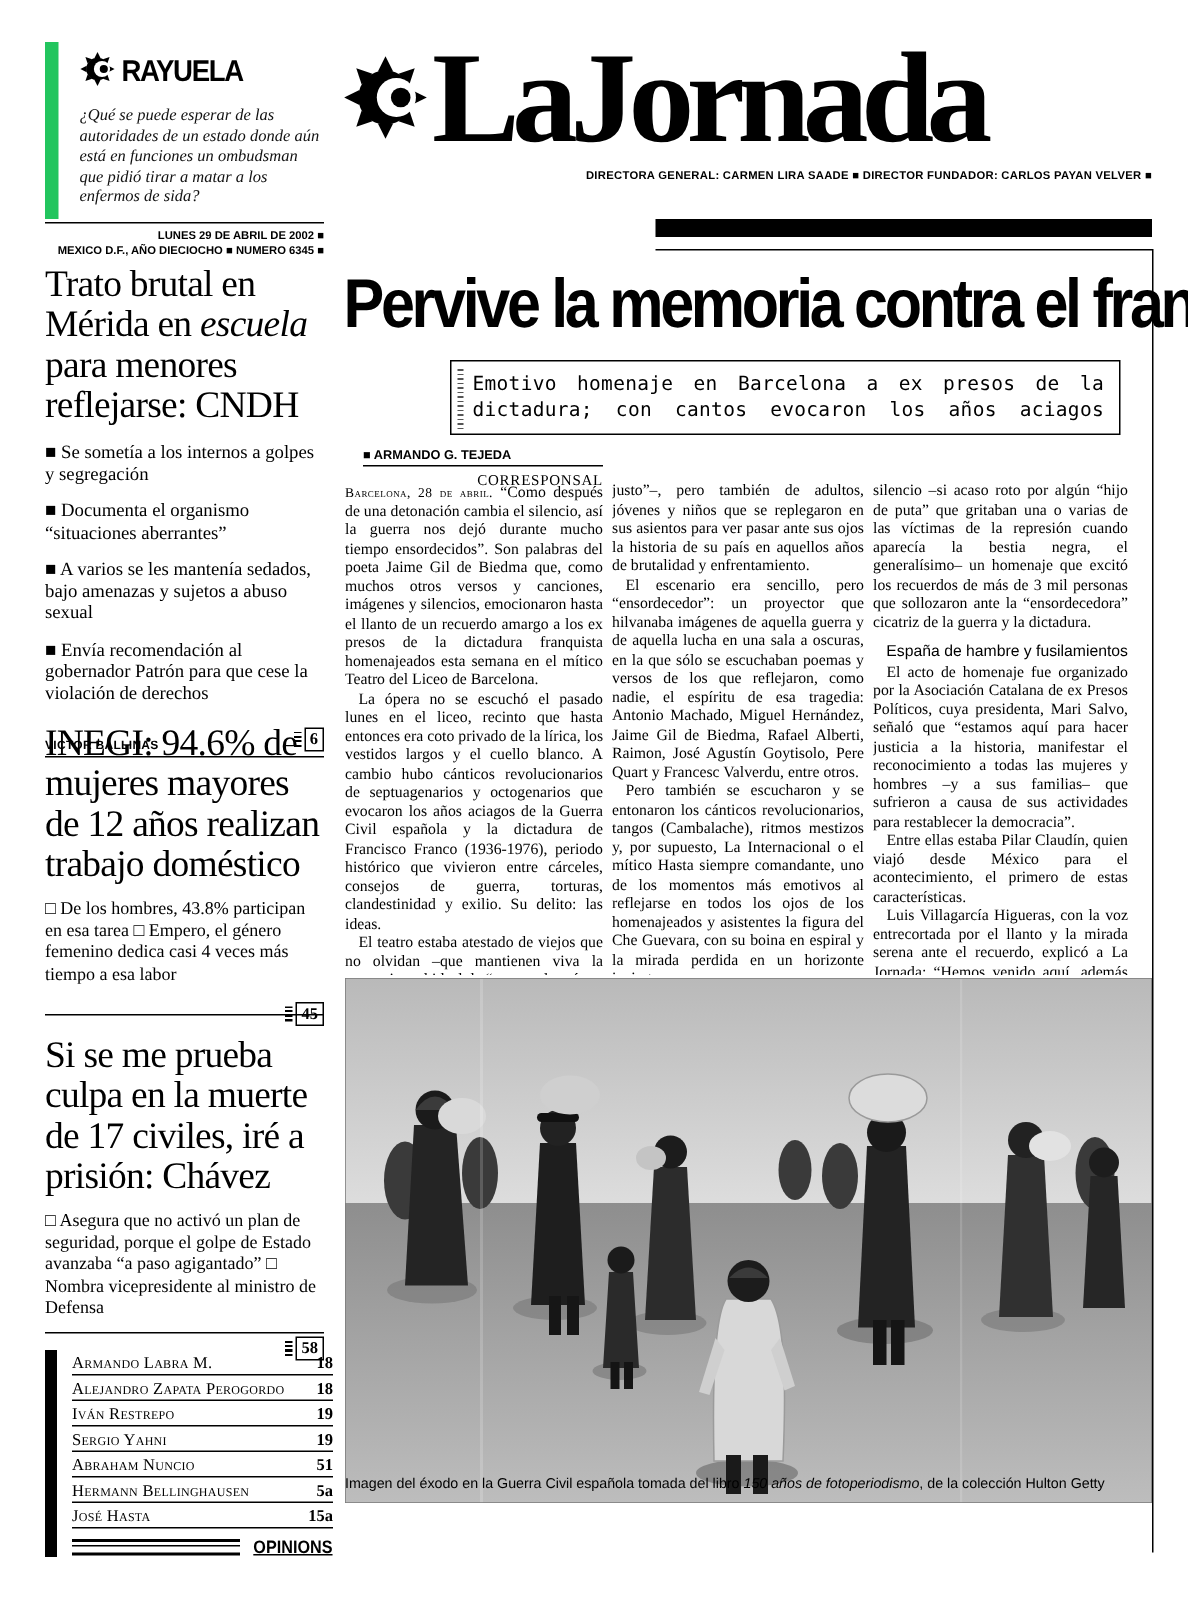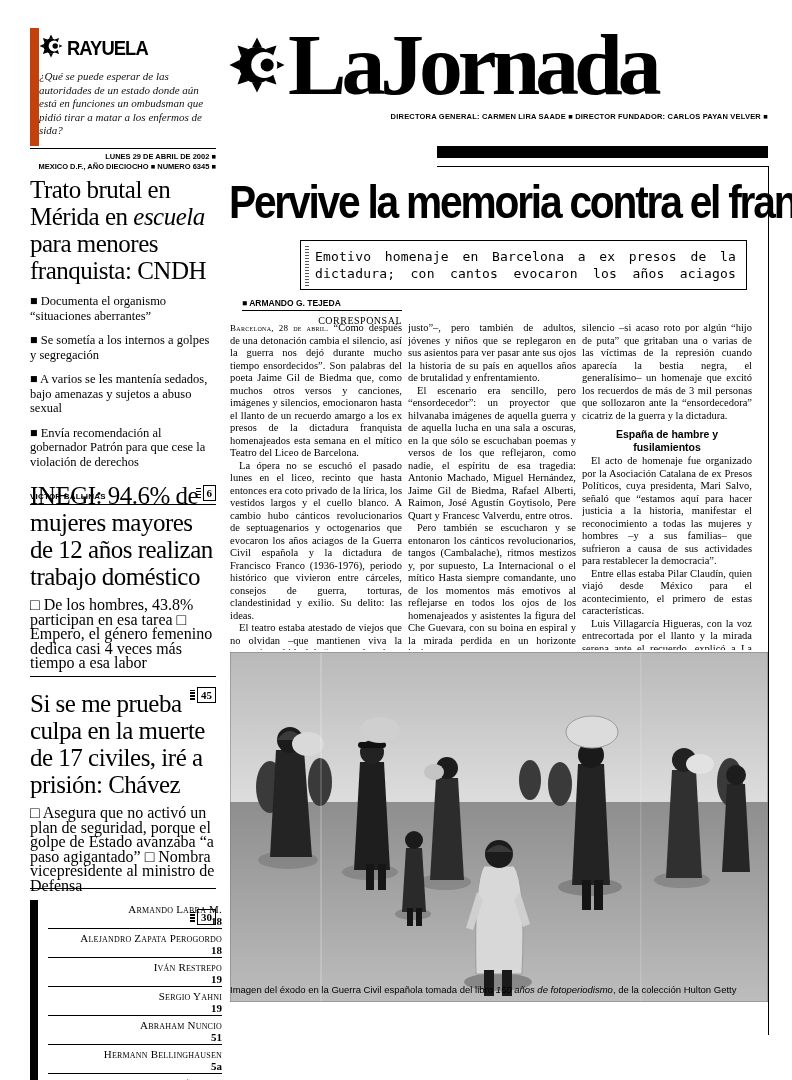--- a/index.html
+++ b/index.html
@@ -1,20 +1,20 @@
 <!DOCTYPE html>
 <html><head>
 <meta charset="utf-8">
 <style>
   html,body{margin:0;padding:0;background:#fff;}
   .page{position:relative;width:792px;height:1080px;background:#fff;overflow:hidden;
         font-family:"Liberation Serif",serif;color:#000;}
   
   .rayuela{position:absolute;left:30px;top:28px;width:186px;height:118px;
-           border-left:9px solid #c2410c;box-sizing:border-box;}
+           border-left:9px solid #22c55e;padding-left:14px;box-sizing:border-box;}
   .rayuela-head{display:flex;align-items:center;gap:4px;margin-top:6px;}
   .rayuela-title{font-family:"Liberation Sans",sans-serif;font-weight:900;font-size:20px;
                  letter-spacing:-1px;transform:scaleX(.92);transform-origin:0 50%;}
   .rayuela-text{margin-top:8px;font-style:italic;font-size:11px;line-height:13.5px;color:#111;}
   .rayuela-rule{position:absolute;left:30px;top:148px;width:186px;height:1px;background:#000;}
   
   .masthead{position:absolute;left:228px;top:22px;width:540px;}
   .logo-row{display:flex;align-items:flex-start;}
   .logo-sun{margin-top:14px;margin-right:2px;flex:0 0 auto;}
   .logo-text{font-family:"Liberation Serif",serif;font-weight:bold;font-size:86px;line-height:86px;
@@ -43,44 +43,44 @@
   .byline-role{text-align:right;font-size:10px;letter-spacing:.5px;margin-top:4px;
                font-family:Liberation Serif, serif;}
   .col{position:absolute;top:322px;height:328px;overflow:hidden;font-size:10.5px;line-height:12.5px;
        text-align:justify;}
   .col p{margin:0;}
   .col p + p{text-indent:9px;}
   .col1{left:230px;width:172px;}
   .col2{left:408px;width:168px;}
   .col3{left:582px;width:170px;}
   .dateline-sp{font-variant:small-caps;font-size:9px;letter-spacing:.3px;}
-  .subhead{font-family:"Liberation Sans",sans-serif;font-weight:bold;font-size:10.5px;
-           margin:6px 0 2px 0 !important;text-indent:0 !important;text-align:center;}
+  .subhead{font-family:"Liberation Sans",sans-serif;font-weight:normal;font-size:10.5px;
+           margin:6px 0 2px 0 !important;text-indent:0 !important;text-align:right;}
   
   .photo{position:absolute;left:230px;top:652px;width:538px;height:350px;background:#bfbfbf;}
   .caption{position:absolute;left:230px;top:984px;width:530px;
            font-family:"Liberation Sans",sans-serif;font-size:9.5px;line-height:12px;}
   
   .lstory{position:absolute;left:30px;width:186px;}
   .lhead{font-size:25px;line-height:27px;letter-spacing:-.5px;}
   .bullet{font-size:12.5px;line-height:14.5px;margin:10px 0 0 0;}
-  .deck{font-size:16px;line-height:14.5px;margin-top:8px;}
+  .deck{font-size:12px;line-height:14.5px;margin-top:8px;}
   .sig-row{display:flex;justify-content:space-between;align-items:flex-end;margin-top:10px;
            border-bottom:1px solid #000;padding-bottom:3px;text-align:center;}
   .sig{font-family:"Liberation Sans",sans-serif;font-weight:bold;font-size:8px;letter-spacing:.2px;}
   .pgwrap{display:flex;justify-content:flex-end;align-items:center;gap:2px;margin-top:6px;}
   .pg-tick{width:5px;height:10px;
            background:repeating-linear-gradient(0deg,#000 0 1.5px,transparent 1.5px 3px);}
   .pg-box{border:1px solid #000;font-weight:bold;font-size:11px;padding:0 3px;line-height:14px;}
   .sep{position:absolute;left:30px;width:186px;height:1px;background:#000;}
   
   .opinion{position:absolute;left:30px;top:900px;width:192px;border-left:8px solid #000;
            padding-left:10px;box-sizing:border-box;}
   .op-row{display:flex;justify-content:space-between;align-items:flex-end;
-          border-bottom:1px solid #000;padding:3px 0 1px 0;flex-direction:column;}
+          border-bottom:1px solid #000;padding:3px 0 1px 0;}
   .op-name{font-family:"Liberation Serif",serif;font-variant:small-caps;font-size:11px;letter-spacing:.2px;}
   .op-page{font-weight:bold;font-size:11px;}
   .op-footer{display:flex;align-items:center;margin-top:5px;text-decoration:underline;}
   .op-lines{flex:1;height:7px;border-top:2px solid #000;border-bottom:2px solid #000;position:relative;}
   .op-lines:after{content:"";position:absolute;left:0;right:0;top:2px;height:1.5px;background:#000;}
   .op-label{font-family:"Liberation Sans",sans-serif;font-weight:900;font-size:12px;
             letter-spacing:0;margin-left:3px;transform:scaleX(.9);transform-origin:100% 50%;}
 </style>
 </head>
 <body>
@@ -274,24 +274,24 @@
       <rect x="410" y="0" width="1.5" height="350" fill="#ffffff" opacity=".15"></rect>
       <rect x="0" y="0" width="538" height="350" fill="none" stroke="#7a7a7a"></rect>
     </svg>
   </div>
   <div class="caption">
     <span>Imagen del éxodo en la Guerra Civil española tomada del libro </span><span style="font-style:italic">150 años de fotoperiodismo</span><span>, de la colección Hulton Getty</span>
   </div>
 
   <div class="lstory" style="top:176px;">
     <div class="lhead">
-      <span>Trato brutal en Mérida en </span><span style="font-style:italic">escuela</span><span> para menores franquista: CNDH</span>
-    </div>
+      <span>Trato brutal en Mérida en </span><span style="font-style:italic">escuela</span><span> para menores reflejarse: CNDH</span>
+    </div>
+    <p class="bullet">■ Se sometía a los internos a golpes y segregación</p>
     <p class="bullet">■ Documenta el organismo “situaciones aberrantes”</p>
-    <p class="bullet">■ Se sometía a los internos a golpes y segregación</p>
     <p class="bullet">■ A varios se les mantenía sedados, bajo amenazas y sujetos a abuso sexual</p>
     <p class="bullet">■ Envía recomendación al gobernador Patrón para que cese la violación de derechos</p>
     <div class="sig-row">
       <span class="sig">VICTOR BALLINAS</span>
       <span class="pgwrap">
           <span class="pg-tick"></span>
           <span class="pg-box">6</span>
         </span>
     </div>
   </div>
@@ -304,21 +304,21 @@
         <span class="pg-box">45</span>
       </div>
   </div>
   <div class="sep" style="top:676px;"></div>
 
   <div class="lstory" style="top:690px;">
     <div class="lhead">Si se me prueba culpa en la muerte de 17 civiles, iré a prisión: Chávez</div>
     <p class="deck">□ Asegura que no activó un plan de seguridad, porque el golpe de Estado avanzaba “a paso agigantado” □ Nombra vicepresidente al ministro de Defensa</p>
     <div class="pgwrap">
         <span class="pg-tick"></span>
-        <span class="pg-box">30</span>
+        <span class="pg-box">58</span>
       </div>
   </div>
   <div class="sep" style="top:888px;"></div>
 
   <div class="opinion">
     <div class="op-row">
       <span class="op-name">Armando Labra M.</span>
       <span class="op-page">18</span>
     </div>
     <div class="op-row">

